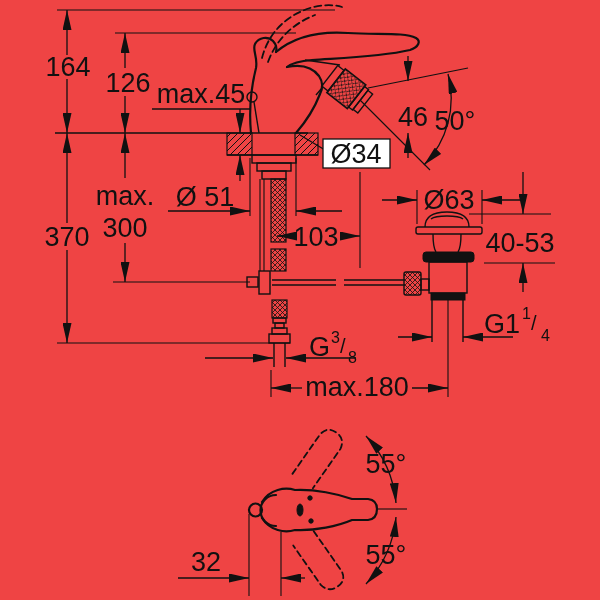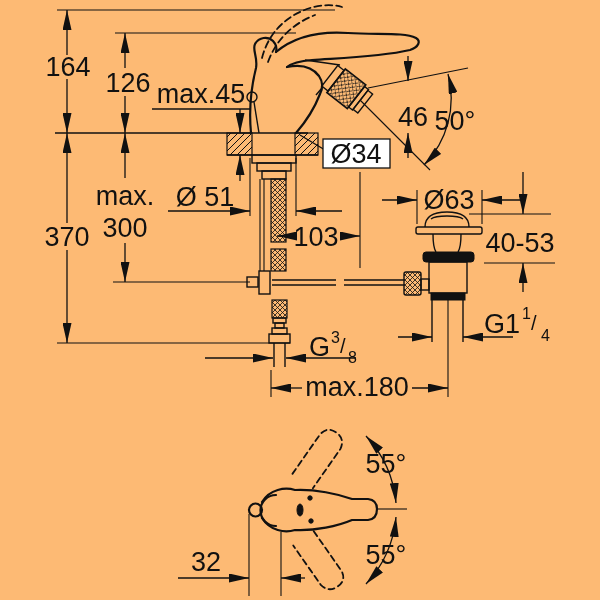--- a/index.html
+++ b/index.html
@@ -1,16 +1,16 @@
 <!DOCTYPE html>
 <html><head>
 <meta charset="utf-8">
 <style>
   html,body{margin:0;padding:0;background:#e8e8e8;}
-  .stage{width:600px;height:600px;background:#fdba74;position:relative;margin:0 auto;
+  .stage{width:600px;height:600px;background:#ef4444;position:relative;margin:0 auto;
          font-family:"Liberation Sans", sans-serif;text-align:right;}
   svg{display:block;}
   svg text{fill:#111;font-family:"Liberation Sans", sans-serif;}
   .dim-t{font-size:27px;}
   .dim-s{font-size:16px;}
   .dim-m{font-size:20px;}
   .outline{stroke:#111;stroke-width:2.2;fill:none;stroke-linecap:round;stroke-linejoin:round;}
   .outline-thin{stroke:#111;stroke-width:1.4;fill:none;}
   .dimline{stroke:#111;stroke-width:1.3;fill:none;}
   .extline{stroke:#111;stroke-width:1.1;fill:none;}

